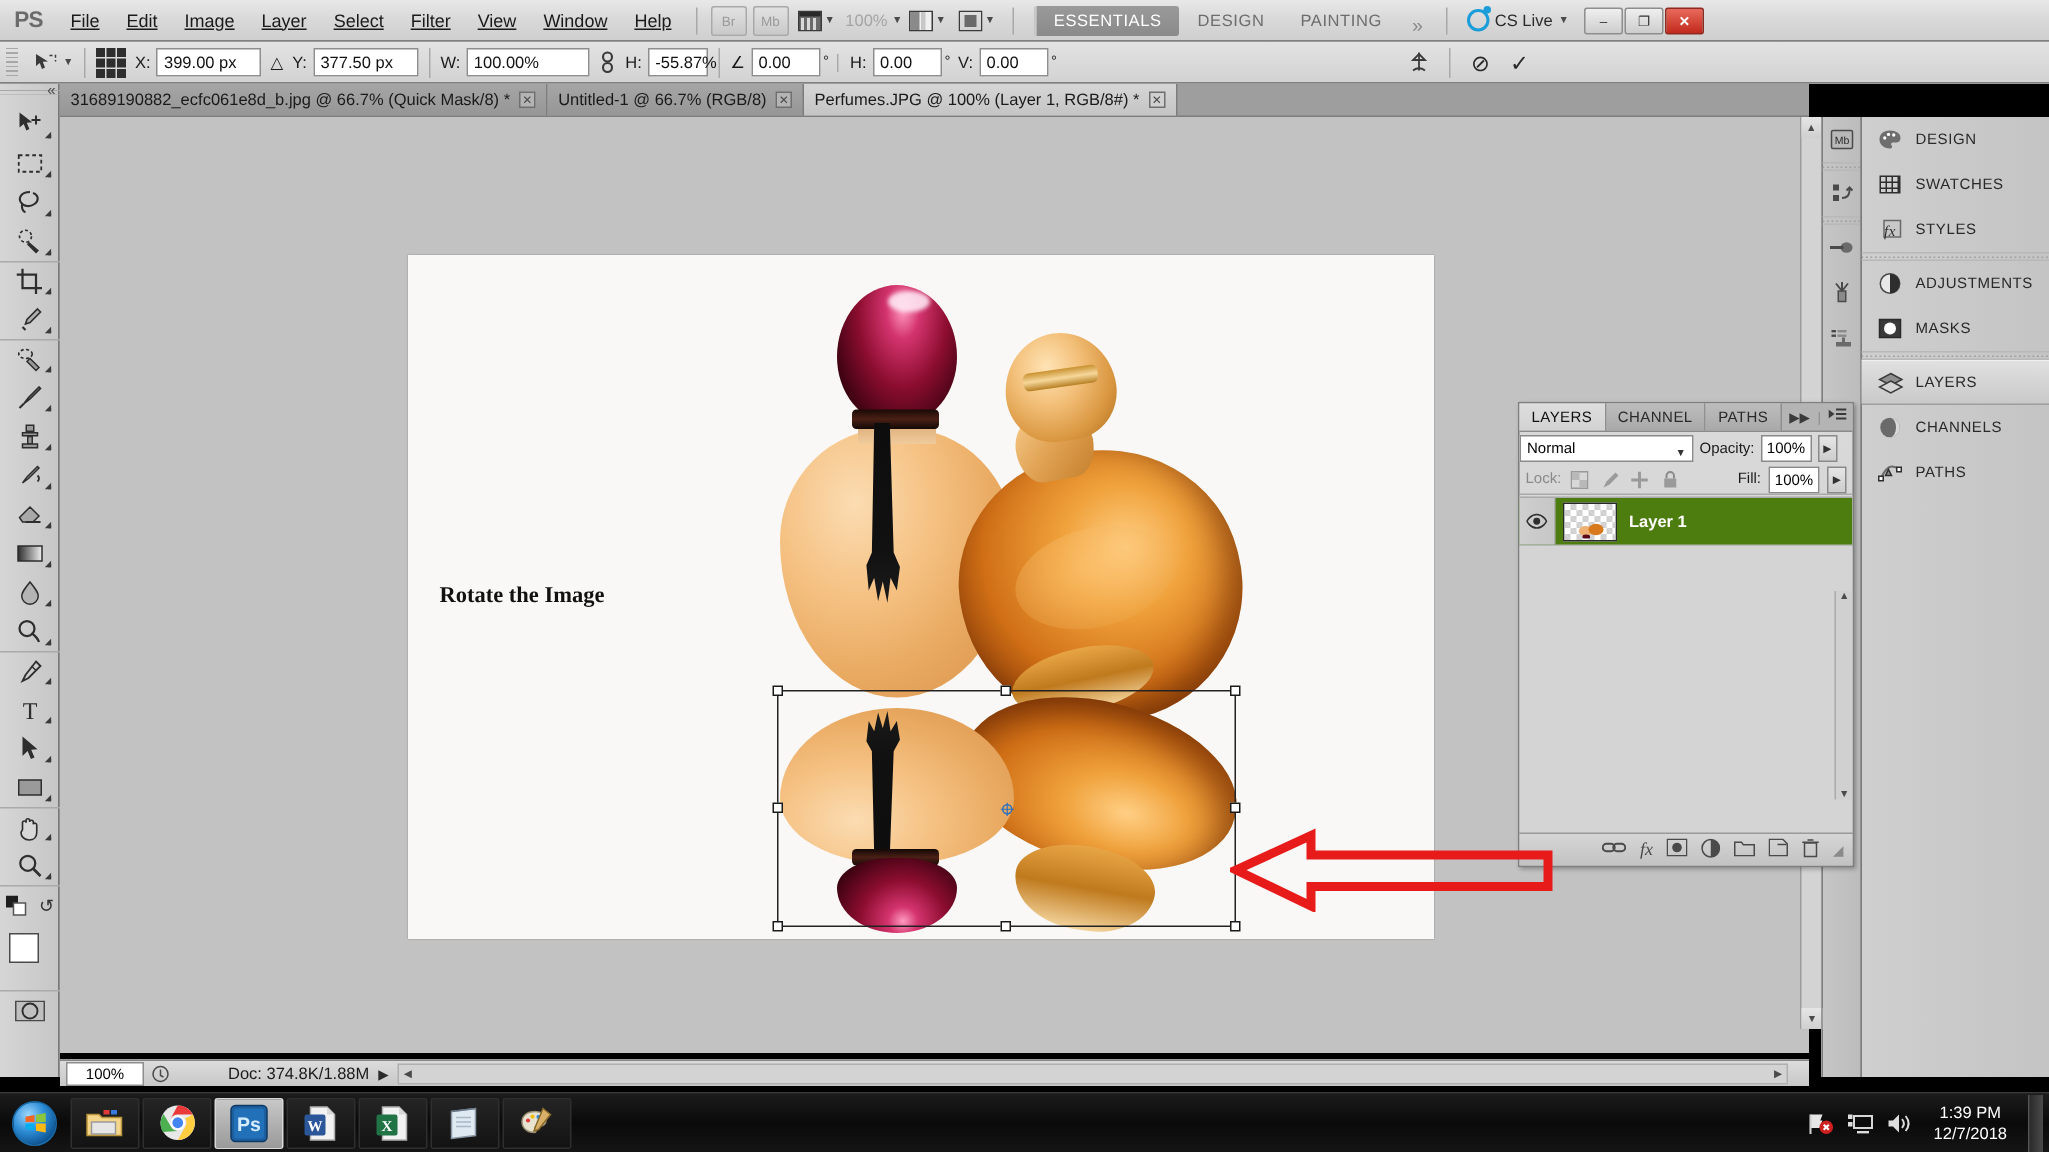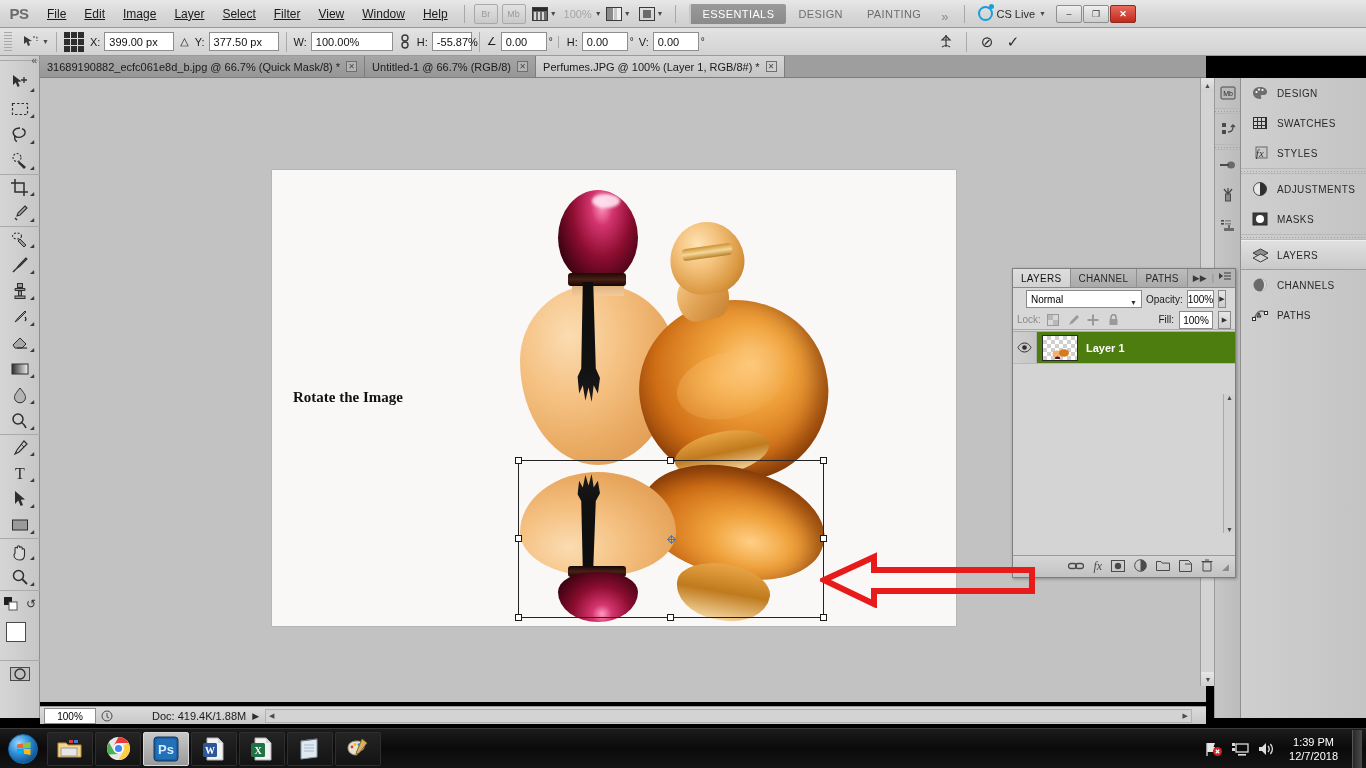--- a/index.html
+++ b/index.html
@@ -322,21 +322,21 @@
     z-index: 30;
   }
   .lp-tabs { display: flex; height: 19px; background: #b4b4b4; align-items: stretch;
              border-bottom: 1px solid #8a8a8a; }
   .lp-tab { padding: 0 8px; font-size: 10px; color: #2a2a2a; letter-spacing: 0.3px;
             display: flex; align-items: center; background: linear-gradient(to bottom,#bdbdbd,#a9a9a9);
             border-right: 1px solid #8f8f8f; }
   .lp-tab.active { background: linear-gradient(to bottom,#dedede,#d2d2d2); color: #111; }
   .lp-tabicons { margin-left: auto; display: flex; align-items: center; gap: 5px;
                  padding: 0 5px; font-size: 9px; color: #3a3a3a; }
-  .lp-row1 { display: flex; align-items: center; height: 22px; padding: 0 13px; gap: 4px; }
+  .lp-row1 { display: flex; align-items: center; height: 22px; padding: 0 0; gap: 4px; }
   .lp-blend { flex: 0 0 116px; height: 18px; background: #fff; border: 1px solid #8a8a8a;
               font-size: 10px; line-height: 17px; padding-left: 4px; position: relative; }
   .lp-blend::after { content: '\25BC'; position: absolute; right: 4px; top: 3px; font-size: 7px; color: #333; }
   .lp-lbl { font-size: 10px; color: #1a1a1a; }
   .lp-num { width: 34px; height: 18px; background: #fff; border: 1px solid #8a8a8a;
             font-size: 10px; line-height: 17px; text-align: center; }
   .lp-stepper { width: 13px; height: 18px; border: 1px solid #8a8a8a;
                 background: linear-gradient(to bottom,#e6e6e6,#cdcdcd);
                 display: flex; align-items: center; justify-content: center;
                 font-size: 7px; color: #333; }
@@ -782,21 +782,21 @@
   </div>
 
   <div class="statusbar">
     <div class="sb-zoom">100%</div>
     <div class="sb-ic">
       <svg width="12" height="12" viewBox="0 0 12 12">
           <circle cx="6" cy="6" r="5" fill="none" stroke="#4a4a4a"></circle>
           <path d="M6 3 v4 l2 1" stroke="#4a4a4a" fill="none"></path>
         </svg>
     </div>
-    <div class="sb-doc">Doc: 419.4K/1.88M</div>
+    <div class="sb-doc">Doc: 374.8K/1.88M</div>
     <div class="sb-tri">▶</div>
     <div style="flex:1;height:14px;background:#d3d3d3;border:1px solid #b0b0b0;margin-right:14px;display:flex;align-items:center">
       <span style="font-size:7px;color:#4a4a4a;padding-left:3px">◀</span>
       <span style="margin-left:auto;font-size:7px;color:#4a4a4a;padding-right:3px">▶</span>
     </div>
   </div>
 
   <div class="icostrip">
     <div class="icostrip-btn">
       <svg width="16" height="16" viewBox="0 0 16 16">

